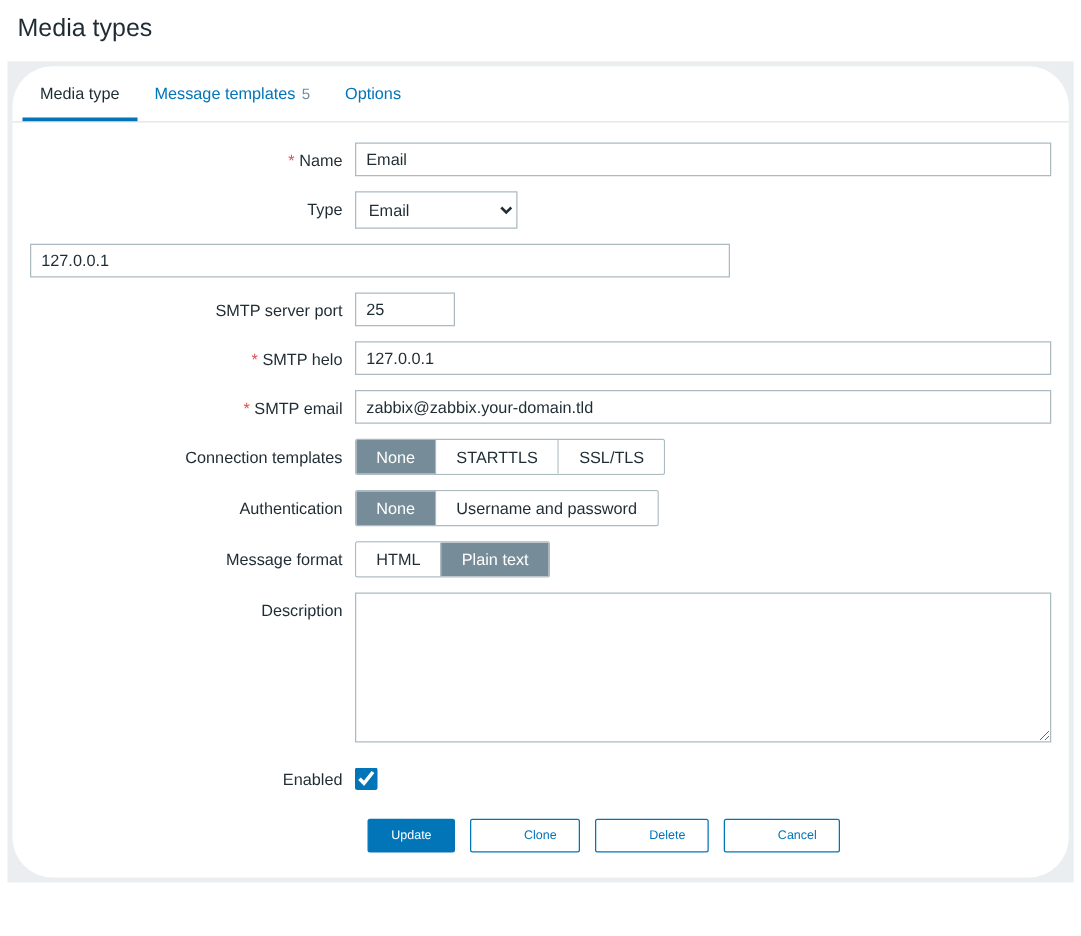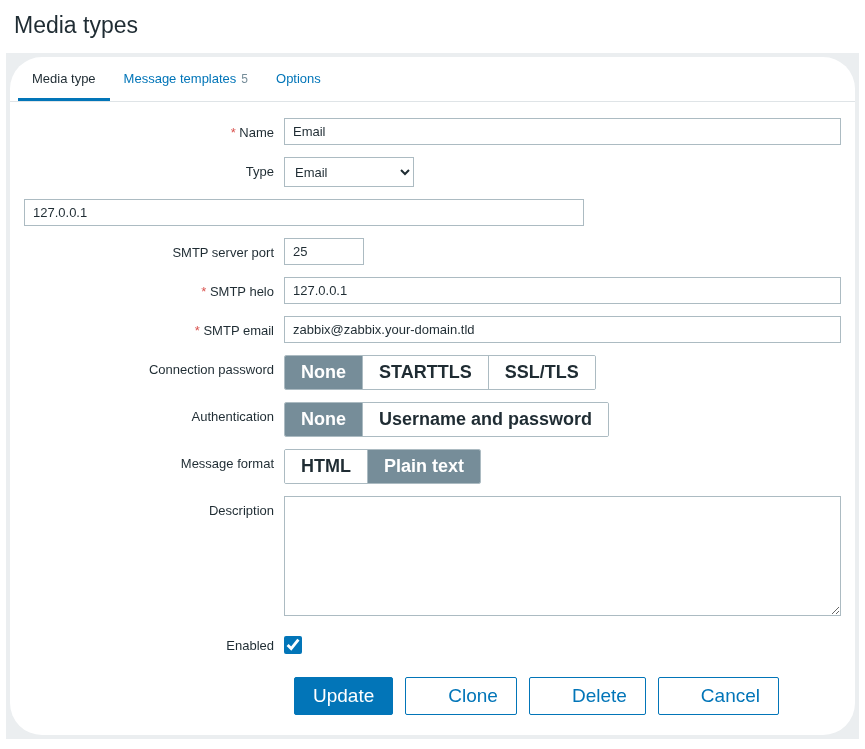--- a/index.html
+++ b/index.html
@@ -4,21 +4,21 @@
   <style>
     * { box-sizing: border-box; margin: 0; padding: 0; }
     body {
       font-family: Arial, Helvetica, sans-serif;
       font-size: 13px;
       color: #1f2c33;
       background: #fff;
       width: 865px;
     }
     .page-title {
-      font-size: 23px;
+      font-size: 20px;
       font-weight: 400;
       color: #1f2c33;
       padding: 12px 14px 14px;
     }
     .content-panel {
       margin: 0 6px 6px 6px;
       background: #ebeef0;
       padding: 4px;
     }
     .card {
@@ -92,48 +92,47 @@
       resize: both;
     }
     .seg-group {
       display: inline-flex;
       border: 1px solid #acbbc2;
       border-radius: 2px;
       overflow: hidden;
     }
     .seg-btn {
       padding: 6px 16px;
-      font-size: 18px;
+      font-size: 13px;
       background: #fff;
       color: #1f2c33;
       cursor: pointer;
       border: none;
       border-right: 1px solid #acbbc2;
-      font-weight: bold;
     }
     .seg-btn:last-child { border-right: none; }
     .seg-btn.selected {
       background: #768d99;
       color: #fff;
     }
     input[type="checkbox"] {
       width: 18px;
       height: 18px;
       accent-color: #0275b8;
       cursor: pointer;
     }
     .action-row {
       display: flex;
       gap: 12px;
       margin-top: 20px;
       padding-left: 270px;
     }
     .btn {
       padding: 7px 18px;
-      font-size: 19px;
+      font-size: 10px;
       border-radius: 2px;
       cursor: pointer;
       border: 1px solid;
       background: #fff;
     }
     .btn-primary {
       background: #0275b8;
       border-color: #0275b8;
       color: #fff;
     }
@@ -203,21 +202,21 @@
       </div>
 
       <div class="form-row">
         <div class="form-label req">SMTP email</div>
         <div class="form-control">
           <input type="text" class="full" value="zabbix@zabbix.your-domain.tld" style="">
         </div>
       </div>
 
       <div class="form-row">
-        <div class="form-label">Connection password</div>
+        <div class="form-label">Connection templates</div>
         <div class="form-control">
           <div class="seg-group">
             <button type="button" class="seg-btn selected">None</button>
             <button type="button" class="seg-btn">STARTTLS</button>
             <button type="button" class="seg-btn">SSL/TLS</button>
           </div>
         </div>
       </div>
 
       <div class="form-row">

